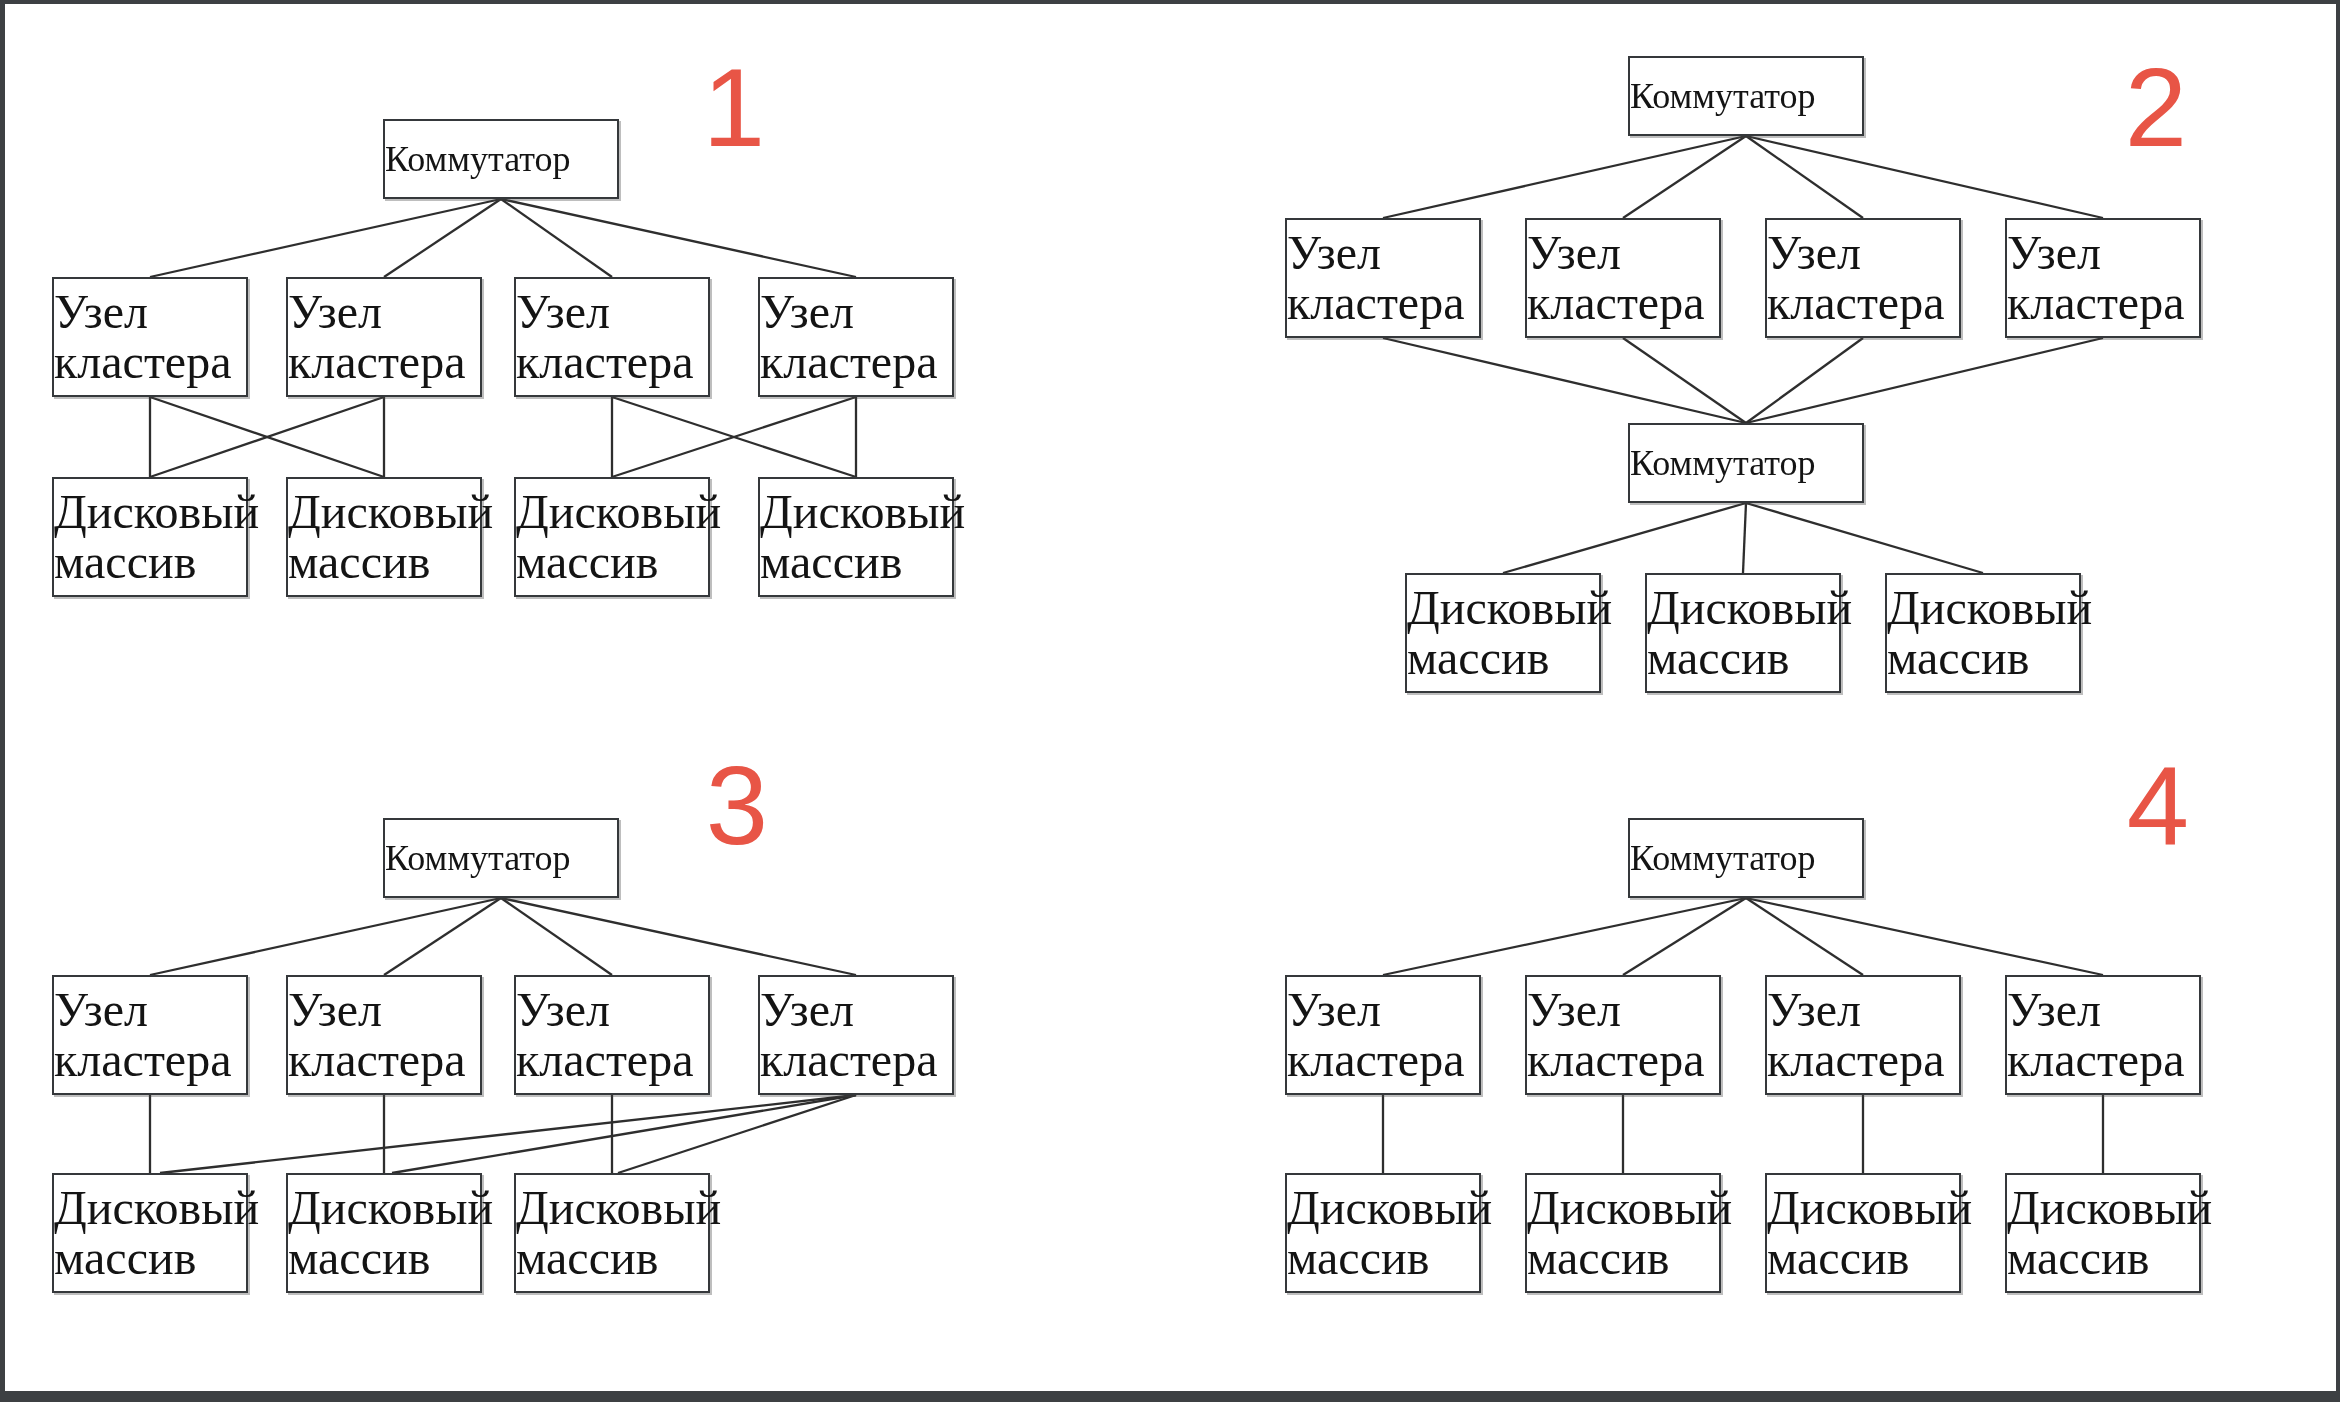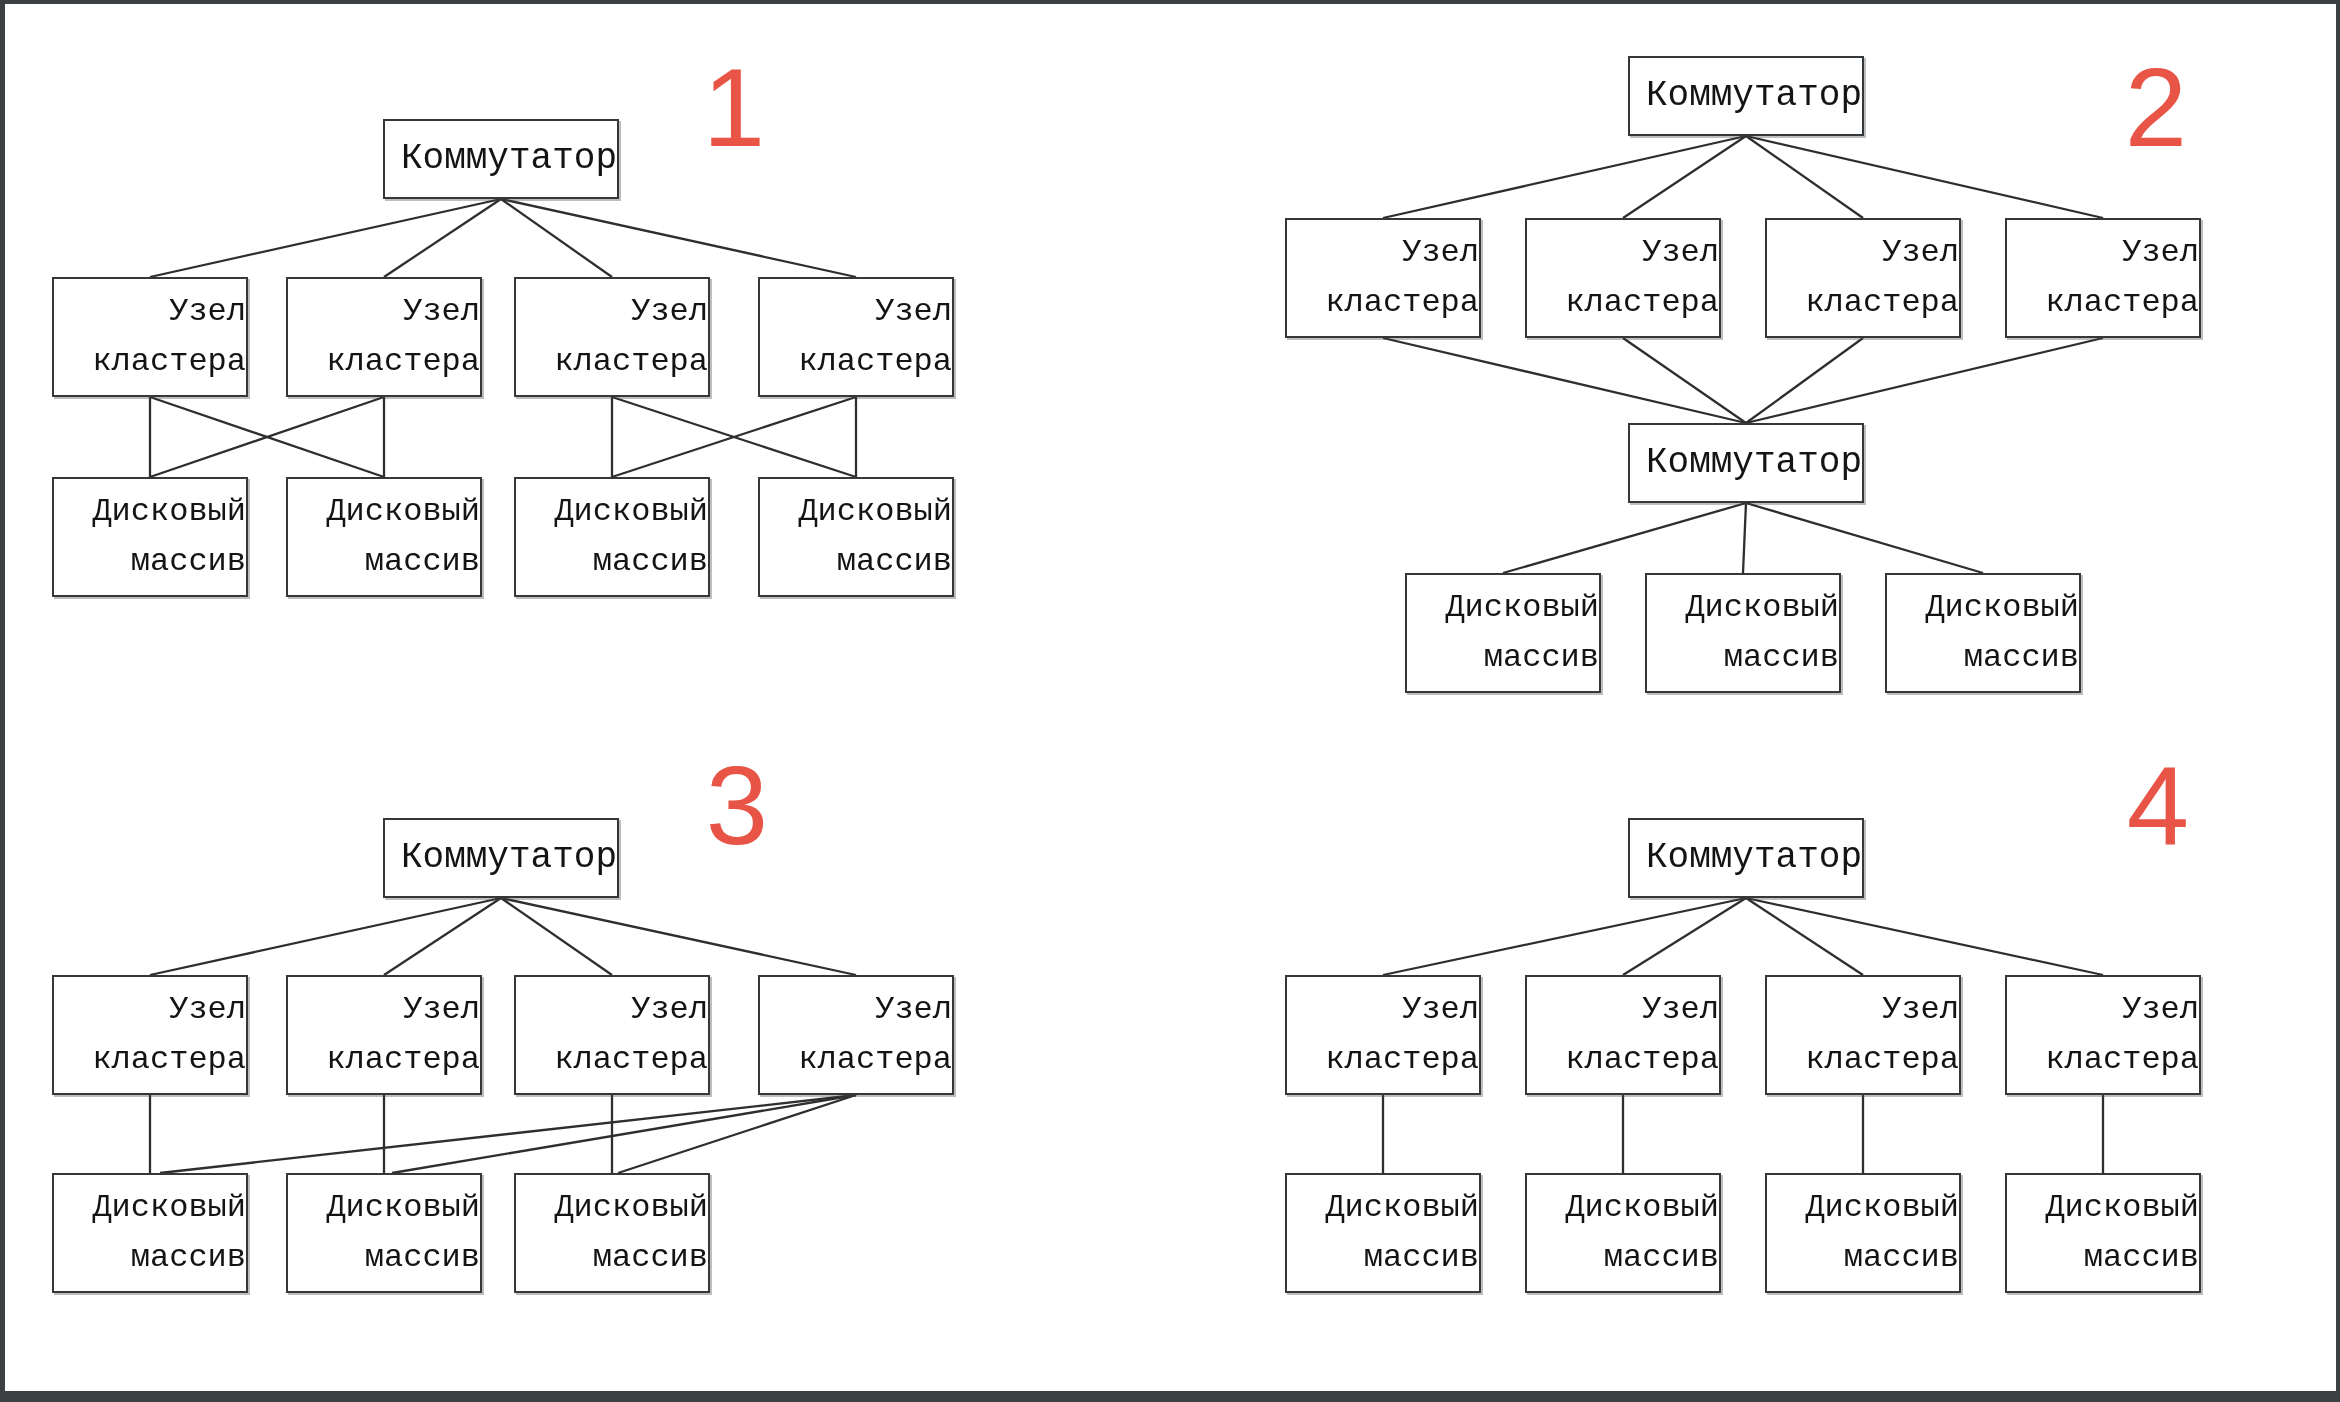--- a/index.html
+++ b/index.html
@@ -11,25 +11,25 @@
     position:absolute;inset:0;z-index:6;pointer-events:none;box-sizing:border-box;
     border-style:solid;border-color:var(--frame,#3d4043);
     border-width:4px 4px 11px 5px;
   }
   svg.connectors{position:absolute;left:0;top:0;z-index:1;}
   svg.connectors line{stroke:var(--line,#2e2e2e);stroke-width:2.3;}
   .box{
     position:absolute;box-sizing:border-box;background:var(--box_fill,#fff);
     border:2px solid var(--box_border,#35383b);
     box-shadow:2px 2px 0 rgba(70,70,70,.35);
-    display:flex;flex-direction:column;align-items:flex-end;justify-content:center;
-    text-align:center;color:var(--text,#141414);z-index:2;font-family:Liberation Mono, monospace;
+    display:flex;flex-direction:column;align-items:flex-start;justify-content:center;
+    text-align:center;color:var(--text,#141414);z-index:2;
   }
   .sw{width:236px;height:80px;font-size:36px;line-height:1;}
-  .cell{width:196px;height:120px;font-size:32px;line-height:50px;}
+  .cell{width:196px;height:120px;font-size:48px;line-height:50px;}
   .badge{
     position:absolute;z-index:3;width:68px;text-align:center;
     font-family:"Liberation Sans", sans-serif;font-weight:500;
     font-size:112px;line-height:1;color:var(--badge_red,#e85546);
   }
 </style>
 </head>
 <body>
 
 <div class="canvas">

